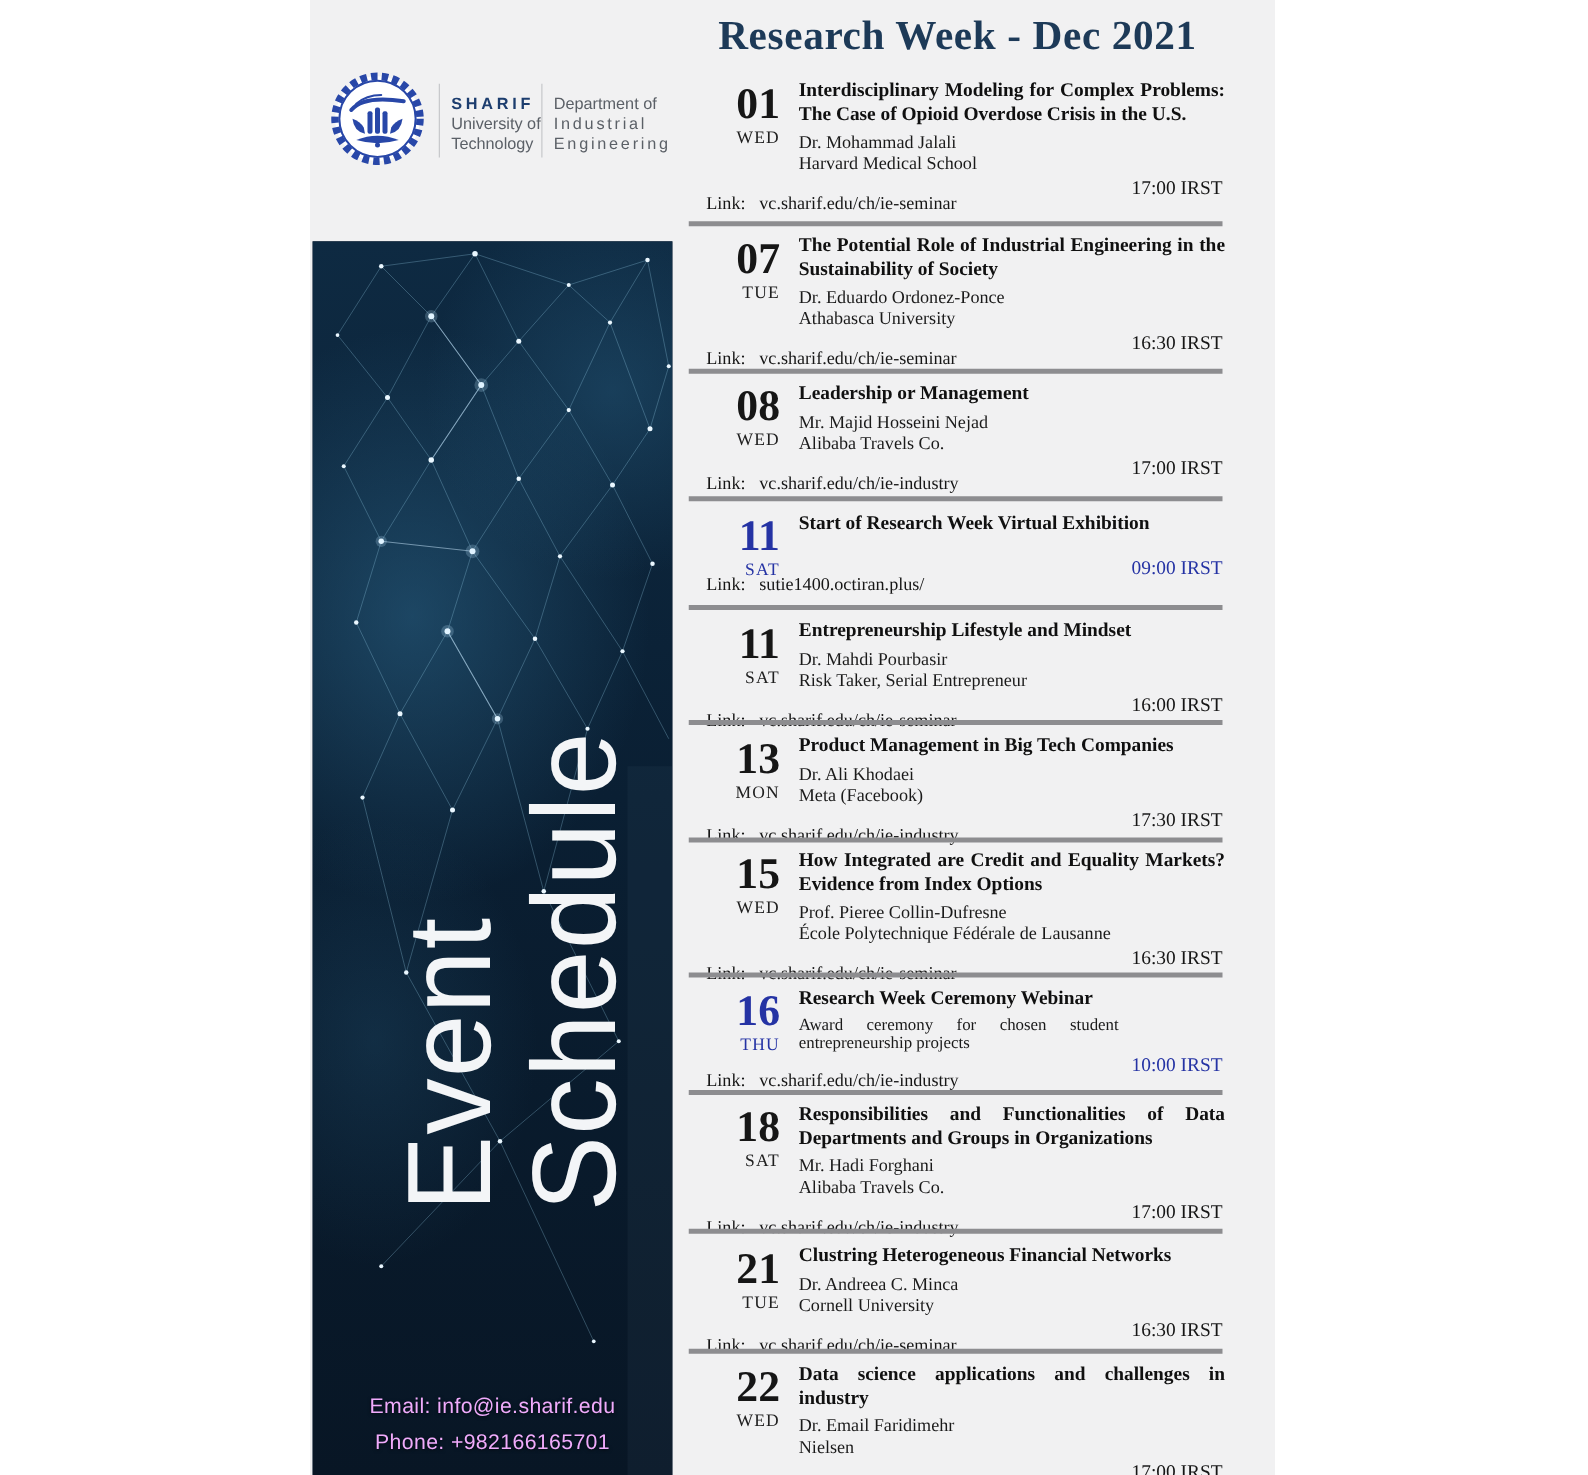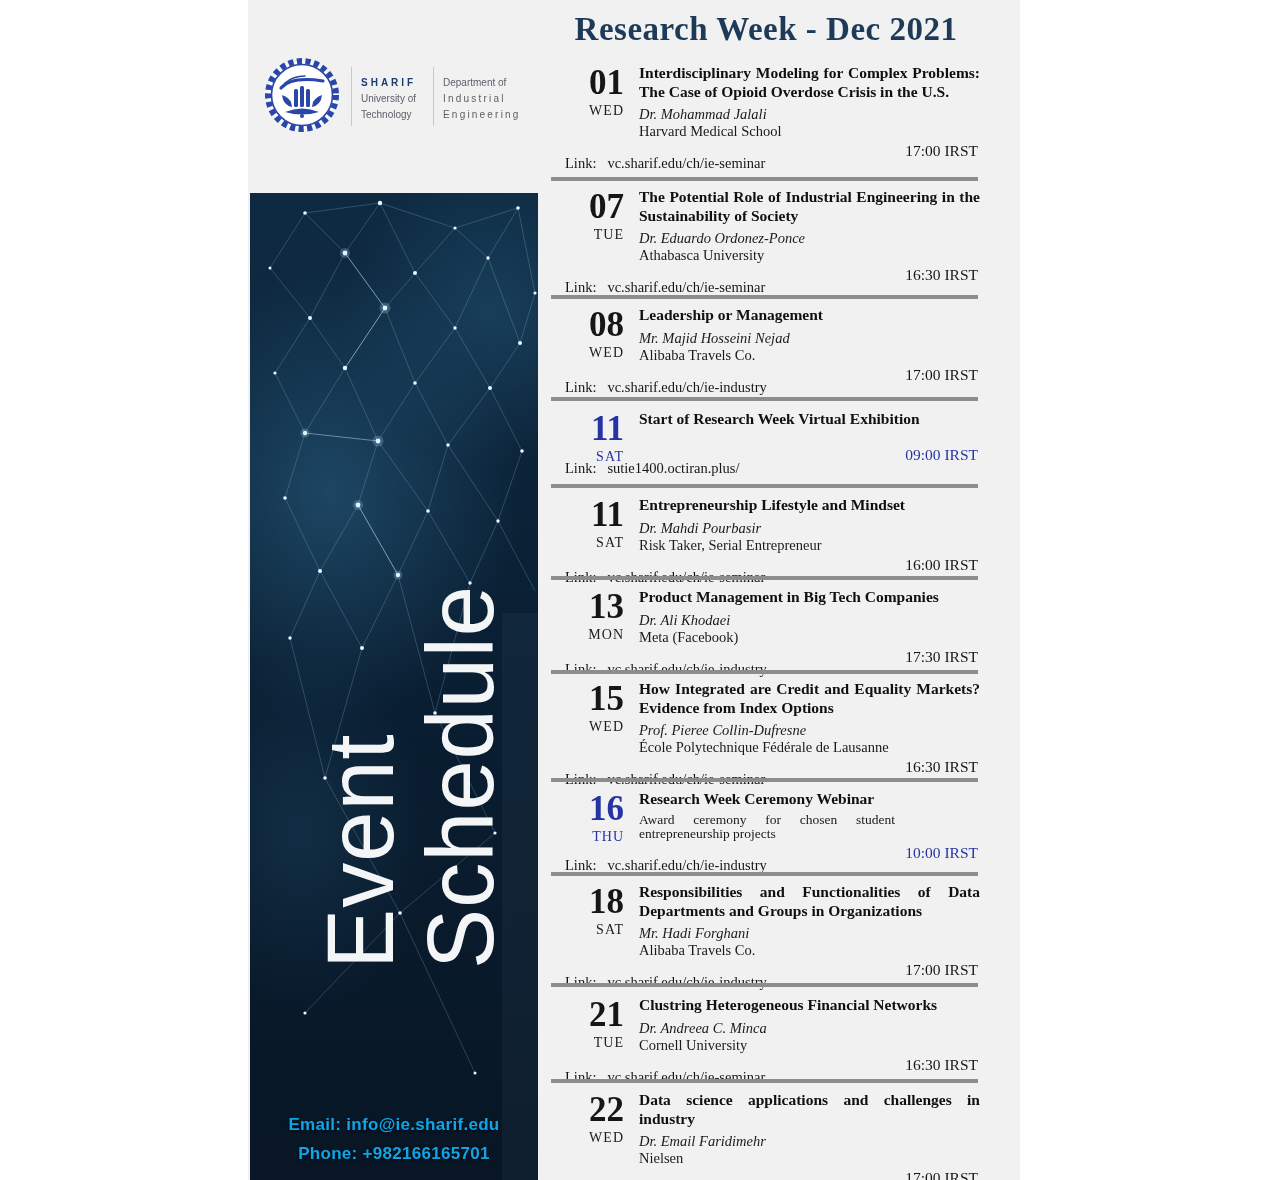--- a/index.html
+++ b/index.html
@@ -19,50 +19,50 @@
   .plexus{position:absolute;left:0;top:0;}
   .sidebar-title{
     position:absolute;left:160px;top:584px;
     transform:translate(-50%,-50%) rotate(-90deg) scale(0.95,1);
     transform-origin:center;
     color:#f3f5f7;font-family:"Liberation Sans",sans-serif;
     font-size:95px;line-height:100px;letter-spacing:1px;white-space:nowrap;
   }
   .sidebar-contact{
     position:absolute;left:0;right:0;bottom:12px;text-align:center;
-    color:#0ea5e9;font-family:"Liberation Sans",sans-serif;font-weight:bold;
+    color:#f0abfc;font-family:"Liberation Sans",sans-serif;font-weight:normal;
     font-size:17px;line-height:29px;letter-spacing:0.3px;
     text-shadow:0 1px 3px rgba(0,0,0,0.65);
   }
   
   .header-logo{position:absolute;left:15px;top:56px;width:78px;height:78px;}
   .header-div{position:absolute;top:67px;width:1px;height:59px;background:#c8c9cc;}
   .hd1{left:103px}.hd2{left:185px}
   .org-block,.dept-block{
     position:absolute;top:75px;font-family:"Liberation Sans",sans-serif;
-    font-size:10px;color:#5b6067;line-height:16px;
+    font-size:13px;color:#5b6067;line-height:16px;
   }
   .org-block{left:113px}.dept-block{left:195px}
   .org-name{color:#1c3d6e;font-weight:bold;letter-spacing:3px;}
   .spaced{letter-spacing:2.2px;}
   .poster-title{
     position:absolute;left:296px;top:11px;width:444px;text-align:center;
     font-size:33px;font-weight:bold;color:#1d3a58;letter-spacing:0.5px;
   }
   
   .events{position:absolute;left:302px;top:0;width:430px;height:1180px;}
   .event{position:absolute;left:0;width:430px;}
   .event-main{display:flex;}
   .date-col{width:74px;flex:none;text-align:right;padding-top:2px;}
   .day-num{font-size:35px;font-weight:bold;line-height:33px;color:#161616;}
   .day-abbr{font-size:14px;letter-spacing:1px;color:#202020;margin-top:4px;}
   .event-body{flex:1;padding-left:15px;}
   .event-title{font-size:15.5px;font-weight:bold;line-height:18.5px;text-align:justify;color:#101010;}
   .event-desc{font-size:13.5px;line-height:14.5px;text-align:justify;width:256px;margin-top:4px;color:#1a1a1a;}
-  .event-speaker{font-size:14.5px;line-height:17px;margin-top:5px;color:#1a1a1a;font-style:italic;}
+  .event-speaker{font-size:14.5px;line-height:17px;margin-top:5px;color:#1a1a1a;}
   .event-affiliation{font-size:14.5px;line-height:17px;color:#1a1a1a;}
   .event-time{font-size:15.5px;text-align:right;margin-top:2px;padding-right:2px;color:#161616;}
   .event-link{font-size:14.5px;margin-top:-5px;padding-left:15px;color:#161616;}
   .link-label{margin-right:11px;}
   .event.accent-blue .day-num,
   .event.accent-blue .day-abbr,
   .event.accent-blue .event-time{color:#2533a4;}
   .event.no-speaker .event-time{margin-top:17px;}
   .divider{position:absolute;left:1px;width:427px;height:4px;background:#8d8d90;}
 </style>

